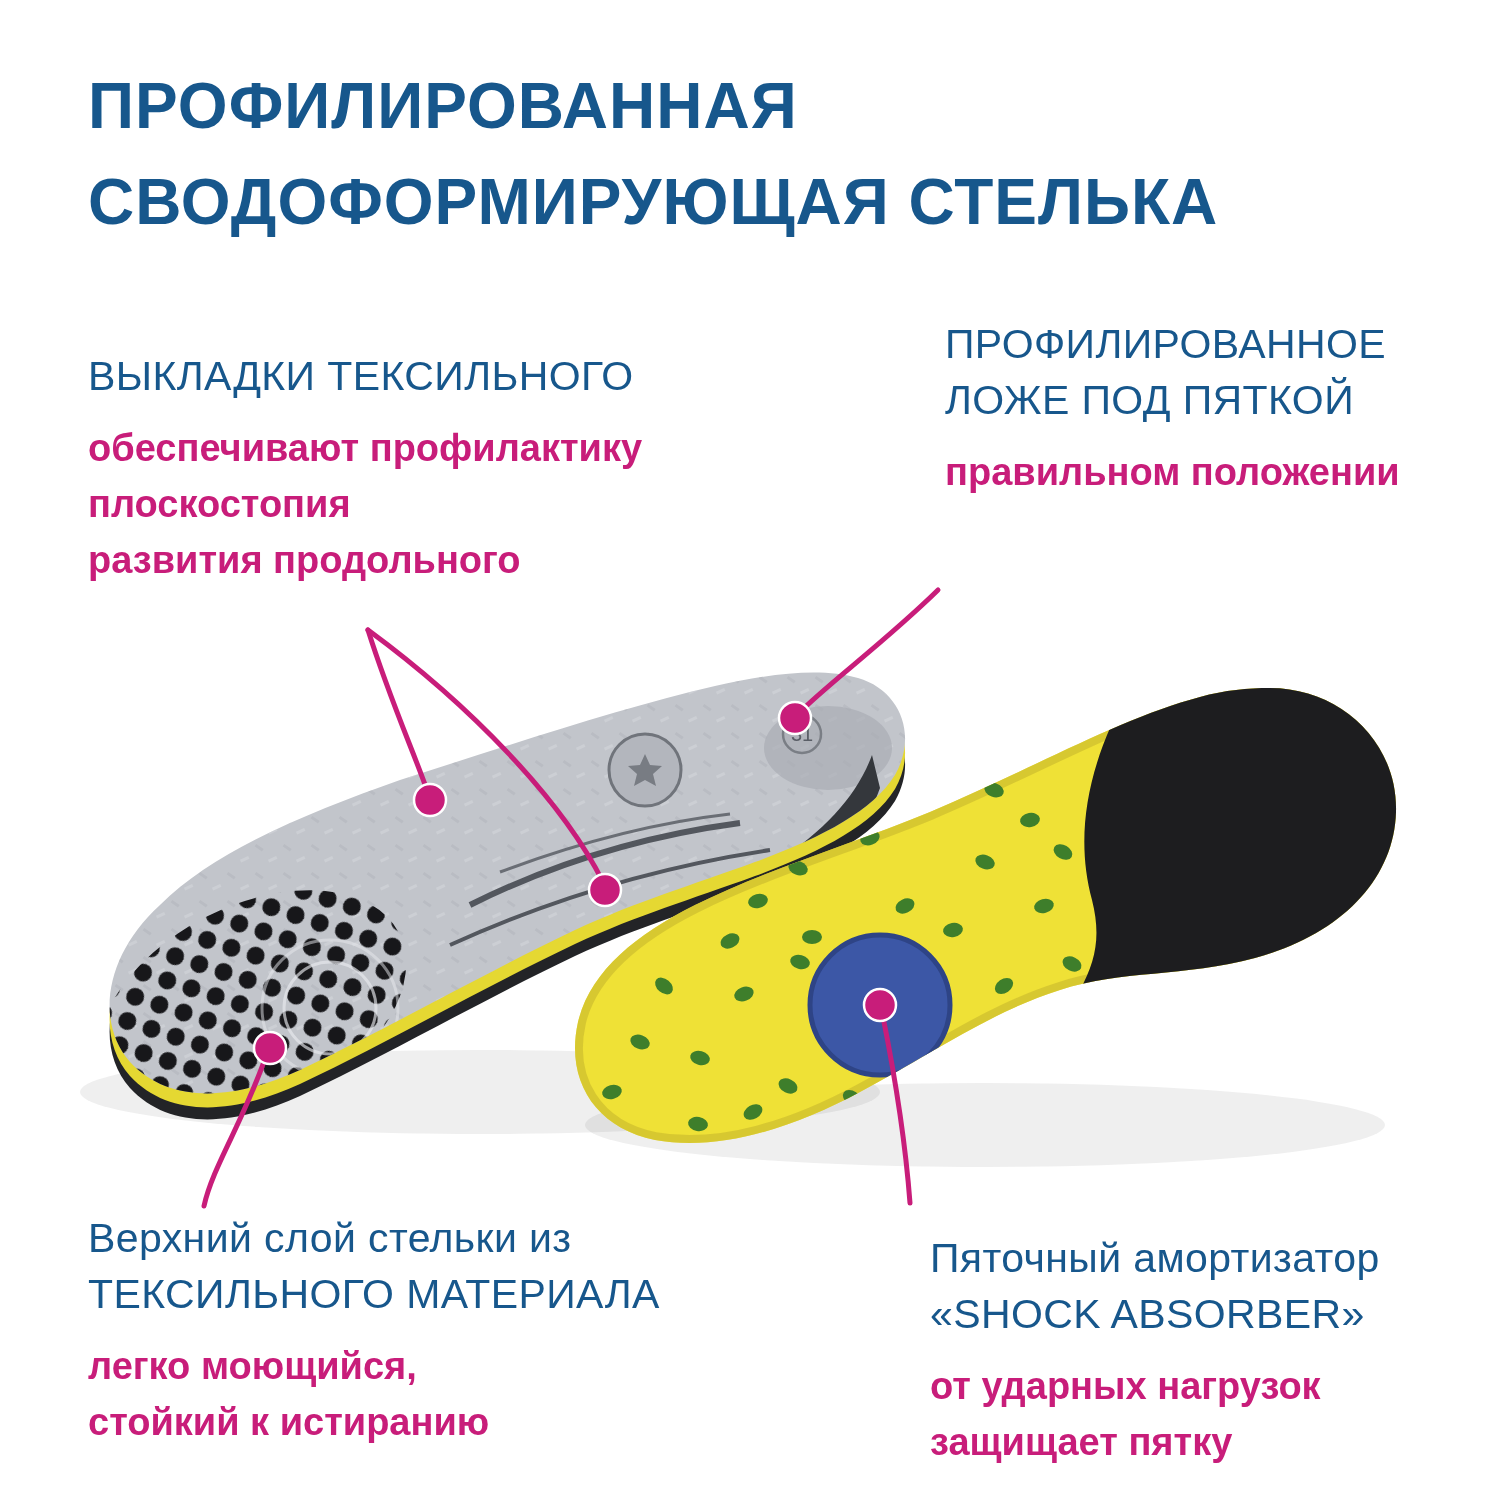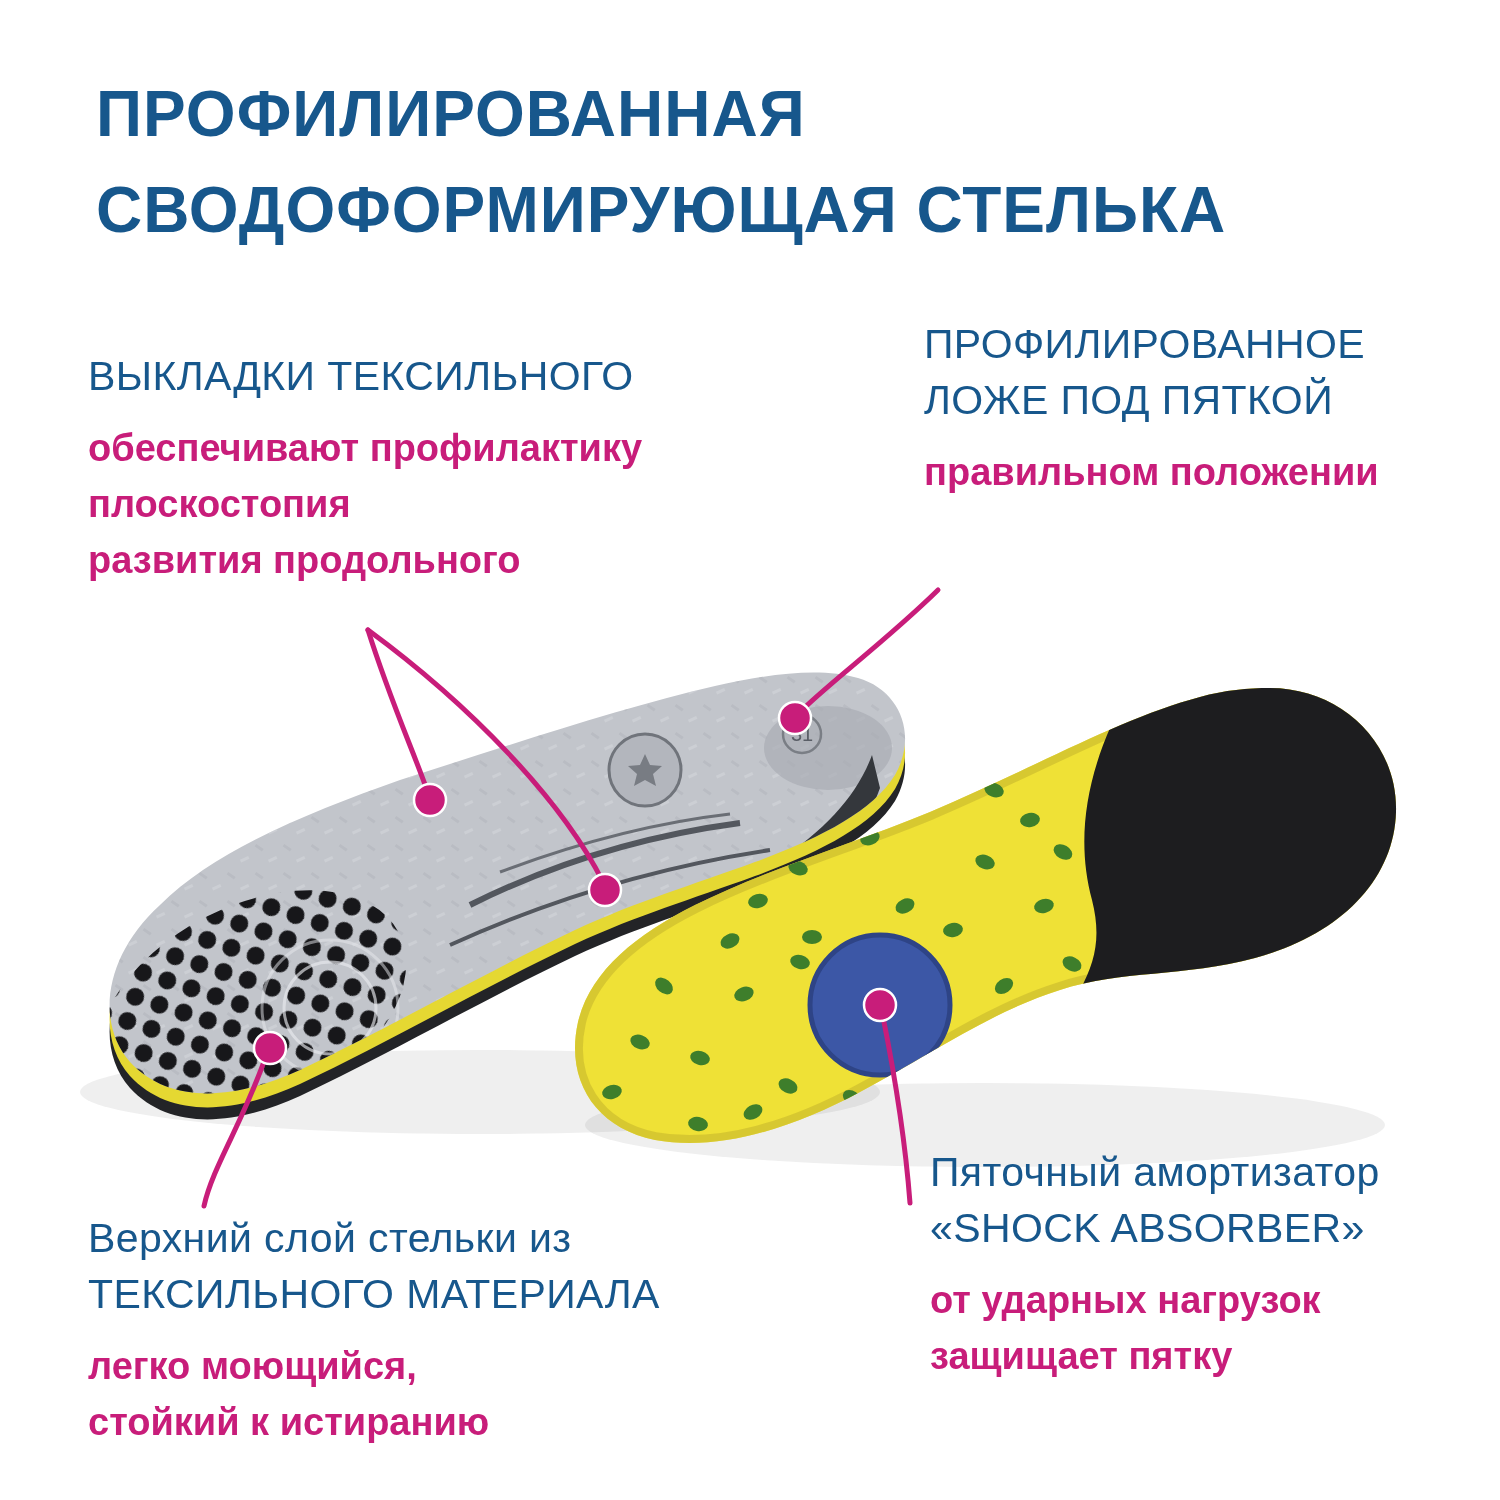--- a/index.html
+++ b/index.html
@@ -6,36 +6,36 @@
   html,body{margin:0;padding:0}
   body{
     width:1500px;height:1500px;background:#ffffff;
     font-family:"Liberation Sans",sans-serif;
     position:relative;overflow:hidden;
   }
   .stage{position:absolute;inset:0;width:1500px;height:1500px}
   svg.art{position:absolute;left:0;top:0;z-index:0}
   .txt{position:absolute;z-index:2}
 
-  .title{left:88px;top:58px;margin:8px;color:var(--blue);
+  .title{left:88px;top:58px;margin:0;color:var(--blue);
     font-size:64px;font-weight:700;line-height:96px;letter-spacing:1px}
   .title span{display:block;white-space:nowrap}
 
   .callout .c-head{color:var(--blue);font-size:41px;font-weight:500;
     line-height:56px;letter-spacing:.4px}
   .callout .c-head span{display:block;white-space:nowrap}
   .callout .c-head .hv{font-weight:400}
   .callout .c-body{margin-top:16px;color:var(--magenta);
     font-size:38px;font-weight:700;line-height:56px}
   .callout .c-body span{display:block;white-space:nowrap}
 
   .pos-tl{left:88px;top:348px}
-  .pos-tr{left:924px;top:316px}
+  .pos-tr{left:945px;top:316px}
   .pos-bl{left:88px;top:1210px}
-  .pos-br{left:930px;top:1144px}
+  .pos-br{left:930px;top:1230px}
 
   .callout-line{stroke:var(--magenta);stroke-width:5;fill:none;stroke-linecap:round}
   .callout-dot{fill:var(--magenta);stroke:#ffffff;stroke-width:2.5}
 </style>
 </head>
 <body>
 
 <div class="stage">
 
   <svg class="art" width="1500" height="1500" viewBox="0 0 1500 1500">

